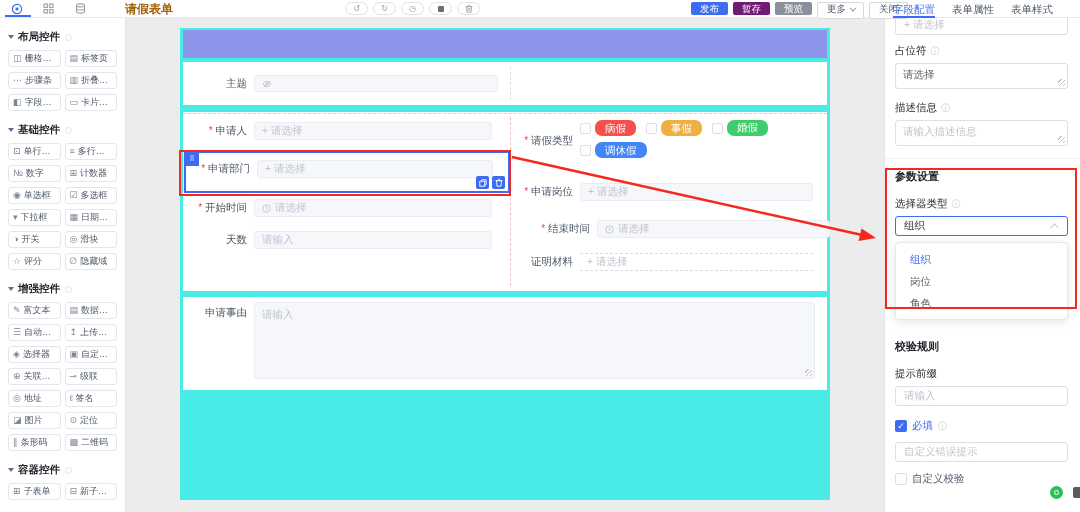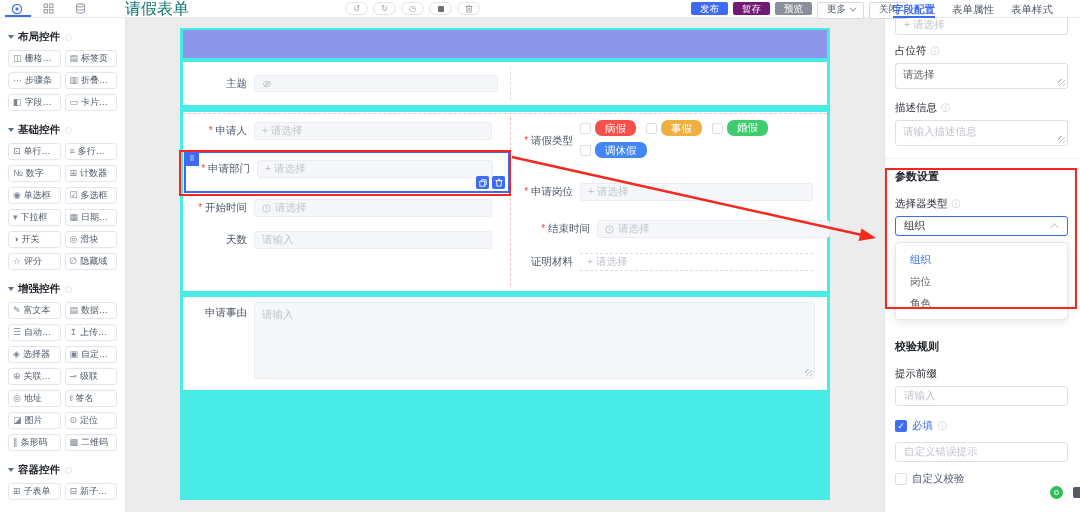--- a/index.html
+++ b/index.html
@@ -5,34 +5,34 @@
 *{margin:0;padding:0;box-sizing:border-box}
 html,body{background:#ececec}
 body{font-family:"Liberation Sans","DejaVu Sans",sans-serif;-webkit-font-smoothing:antialiased}
 #app{position:relative;width:1080px;height:512px;background:#ececec;overflow:hidden;font-size:11px;color:#333}
 
 
 .topbar{position:absolute;top:0;left:0;right:0;height:18px;background:#fff;border-bottom:1px solid #e9e9e9;z-index:6}
 .nav-ic{position:absolute;top:2px;width:13px;height:13px;display:flex;align-items:center;justify-content:center;color:#9aa1ad;cursor:pointer}
 .nav-ic svg{display:block}
 .nav-under{position:absolute;left:5px;bottom:0;width:26px;height:2px;background:#3d6bf2}
-.tb-title{position:absolute;left:125px;top:2px;font-size:16px;font-weight:normal;color:#0f766e;line-height:14px}
+.tb-title{position:absolute;left:125px;top:2px;font-size:12px;font-weight:bold;color:#a16207;line-height:14px}
 .hist{position:absolute;left:345px;top:2px;display:flex;gap:5px}
 .hbtn{width:23px;height:13px;border:1px solid #e2e2e2;border-radius:7px;background:#fff;color:#9aa1ad;font-size:8px;line-height:11px;text-align:center;cursor:pointer;display:flex;align-items:center;justify-content:center}
 .hbtn.dark span{display:block;width:6px;height:6px;background:#6b7078;border-radius:1px}
 .actions{position:absolute;left:691px;top:2px;display:flex;gap:5px}
 .abtn{height:13px;line-height:13px;padding:0 9px;border-radius:2px;font-size:9.5px;cursor:pointer;white-space:nowrap}
 .abtn.primary{background:#3d6bf2;color:#fff}
 .abtn.warn{background:#701a75;color:#fff}
 .abtn.gray{background:#8a9099;color:#fff}
 .abtn.plain{background:#fff;border:1px solid #d9d9d9;color:#4e5969;height:17px;line-height:11px}
 .chev-d{display:inline-block;width:5px;height:5px;border-right:1px solid #8a9099;border-bottom:1px solid #8a9099;transform:rotate(45deg) translateY(-2px);margin-left:3px}
 .rp-tabs{position:absolute;left:884px;top:0;width:196px;height:18px;display:flex;gap:17px;padding-left:9px;align-items:center}
 .rp-tab{font-size:10.5px;color:#4e5969;cursor:pointer;position:relative;height:18px;line-height:18px}
-.rp-tab.on{color:#3d6bf2;font-weight:bold}
+.rp-tab.on{color:#3d6bf2;font-weight:normal}
 .rp-tab.on:after{content:"";position:absolute;left:0;right:0;bottom:0;height:2px;background:#3d6bf2}
 
 
 .sidebar{position:absolute;left:0;top:18px;width:126px;bottom:0;background:#fff;border-right:1px solid #e4e4e4;padding:6px 8px;overflow:hidden;z-index:2}
 .side-section{margin-top:12px}
 .side-section:first-child{margin-top:0}
 .sec-head{display:flex;align-items:center;margin:6px 0;cursor:pointer}
 .caret{width:0;height:0;border-left:3.5px solid transparent;border-right:3.5px solid transparent;border-top:4.5px solid #5b6c92;margin-right:4px}
 .sec-title{font-size:10.5px;font-weight:bold;color:#1f2329}
 .sec-dot{width:7px;height:7px;border-radius:50%;border:1px solid #e3e3e3;margin-left:5px}

